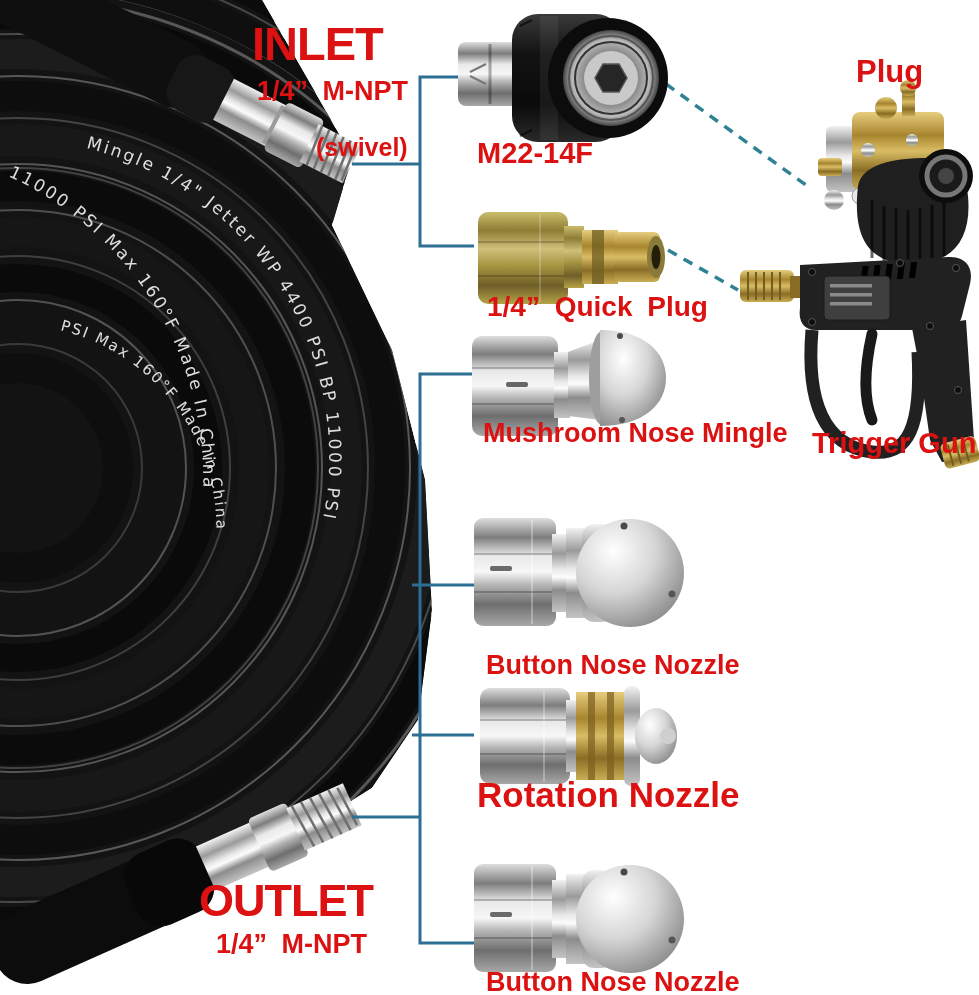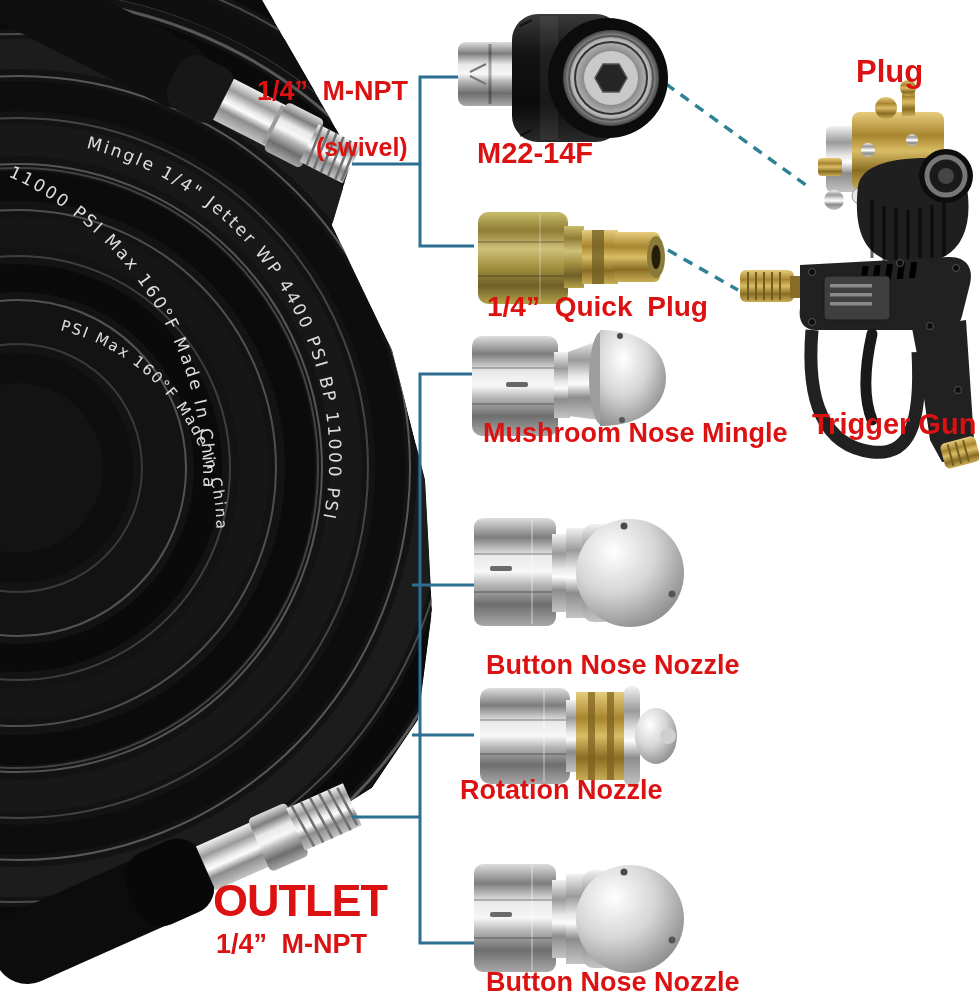--- a/index.html
+++ b/index.html
@@ -306,28 +306,29 @@
       <circle cx="812" cy="272" r="3.5"></circle>
           <circle cx="900" cy="263" r="3.5"></circle>
       <circle cx="956" cy="268" r="3.5"></circle>
           <circle cx="812" cy="322" r="3.5"></circle>
       <circle cx="930" cy="326" r="3.5"></circle>
           <circle cx="958" cy="390" r="3.5"></circle>
     </g>
   </g>
 </svg>
 
+  <div class="lbl" style="left:252px;top:20px;font-size:47px;letter-spacing:-1px;">INLET</div>
   <div class="lbl spec" style="left:257px;top:78px;font-size:27px;">1/4” M-NPT</div>
   <div class="lbl" style="left:316px;top:107px;font-size:25px;margin-top:28px;">(swivel)</div>
 
   <div class="lbl" style="left:477px;top:139px;font-size:29px;">M22-14F</div>
   <div class="lbl spec" style="left:487px;top:293px;font-size:28px;">1/4” Quick Plug</div>
   <div class="lbl" style="left:483px;top:420px;font-size:27px;">Mushroom Nose Mingle</div>
   <div class="lbl" style="left:486px;top:652px;font-size:27px;">Button Nose Nozzle</div>
-  <div class="lbl" style="left:460px;top:777px;font-size:27px;">Rotation Nozzle</div>
+  <div class="lbl" style="left:477px;top:777px;font-size:35px;">Rotation Nozzle</div>
   <div class="lbl" style="left:486px;top:969px;font-size:27px;">Button Nose Nozzle</div>
 
   <div class="lbl" style="left:856px;top:56px;font-size:31px;">Plug</div>
-  <div class="lbl" style="left:812px;top:410px;font-size:29px;text-align:center;">Trigger Gun</div>
-
-  <div class="lbl" style="left:213px;top:878px;font-size:45px;letter-spacing:-1px;">OUTLET</div>
+  <div class="lbl" style="left:812px;top:429px;font-size:29px;text-align:center;">Trigger Gun</div>
+
+  <div class="lbl" style="left:199px;top:878px;font-size:45px;letter-spacing:-1px;">OUTLET</div>
   <div class="lbl spec" style="left:216px;top:931px;font-size:27px;">1/4” M-NPT</div>
 </div>
 
 </body></html>

